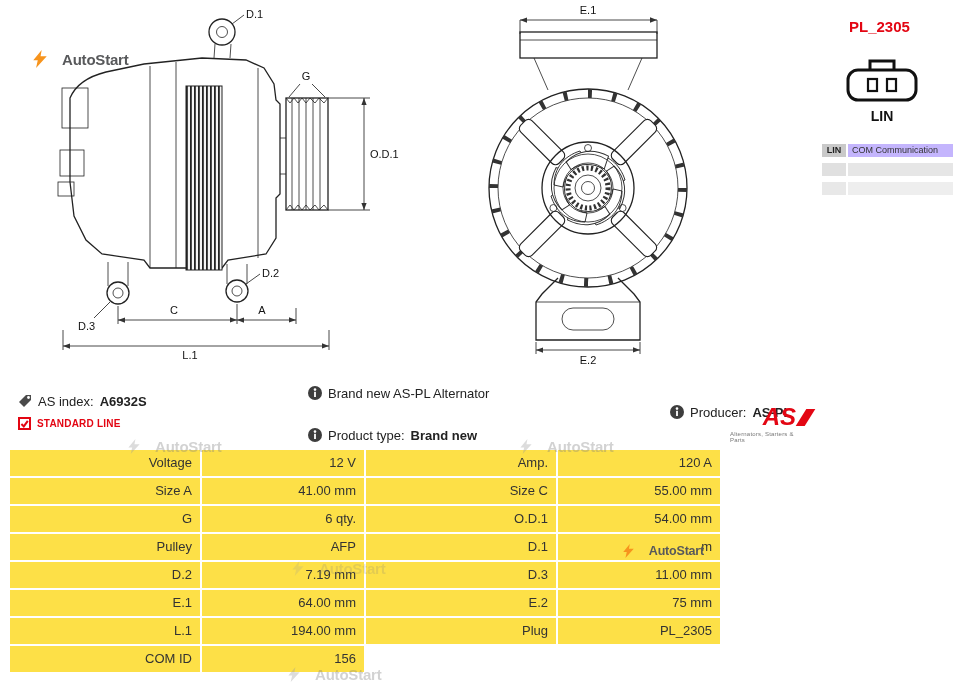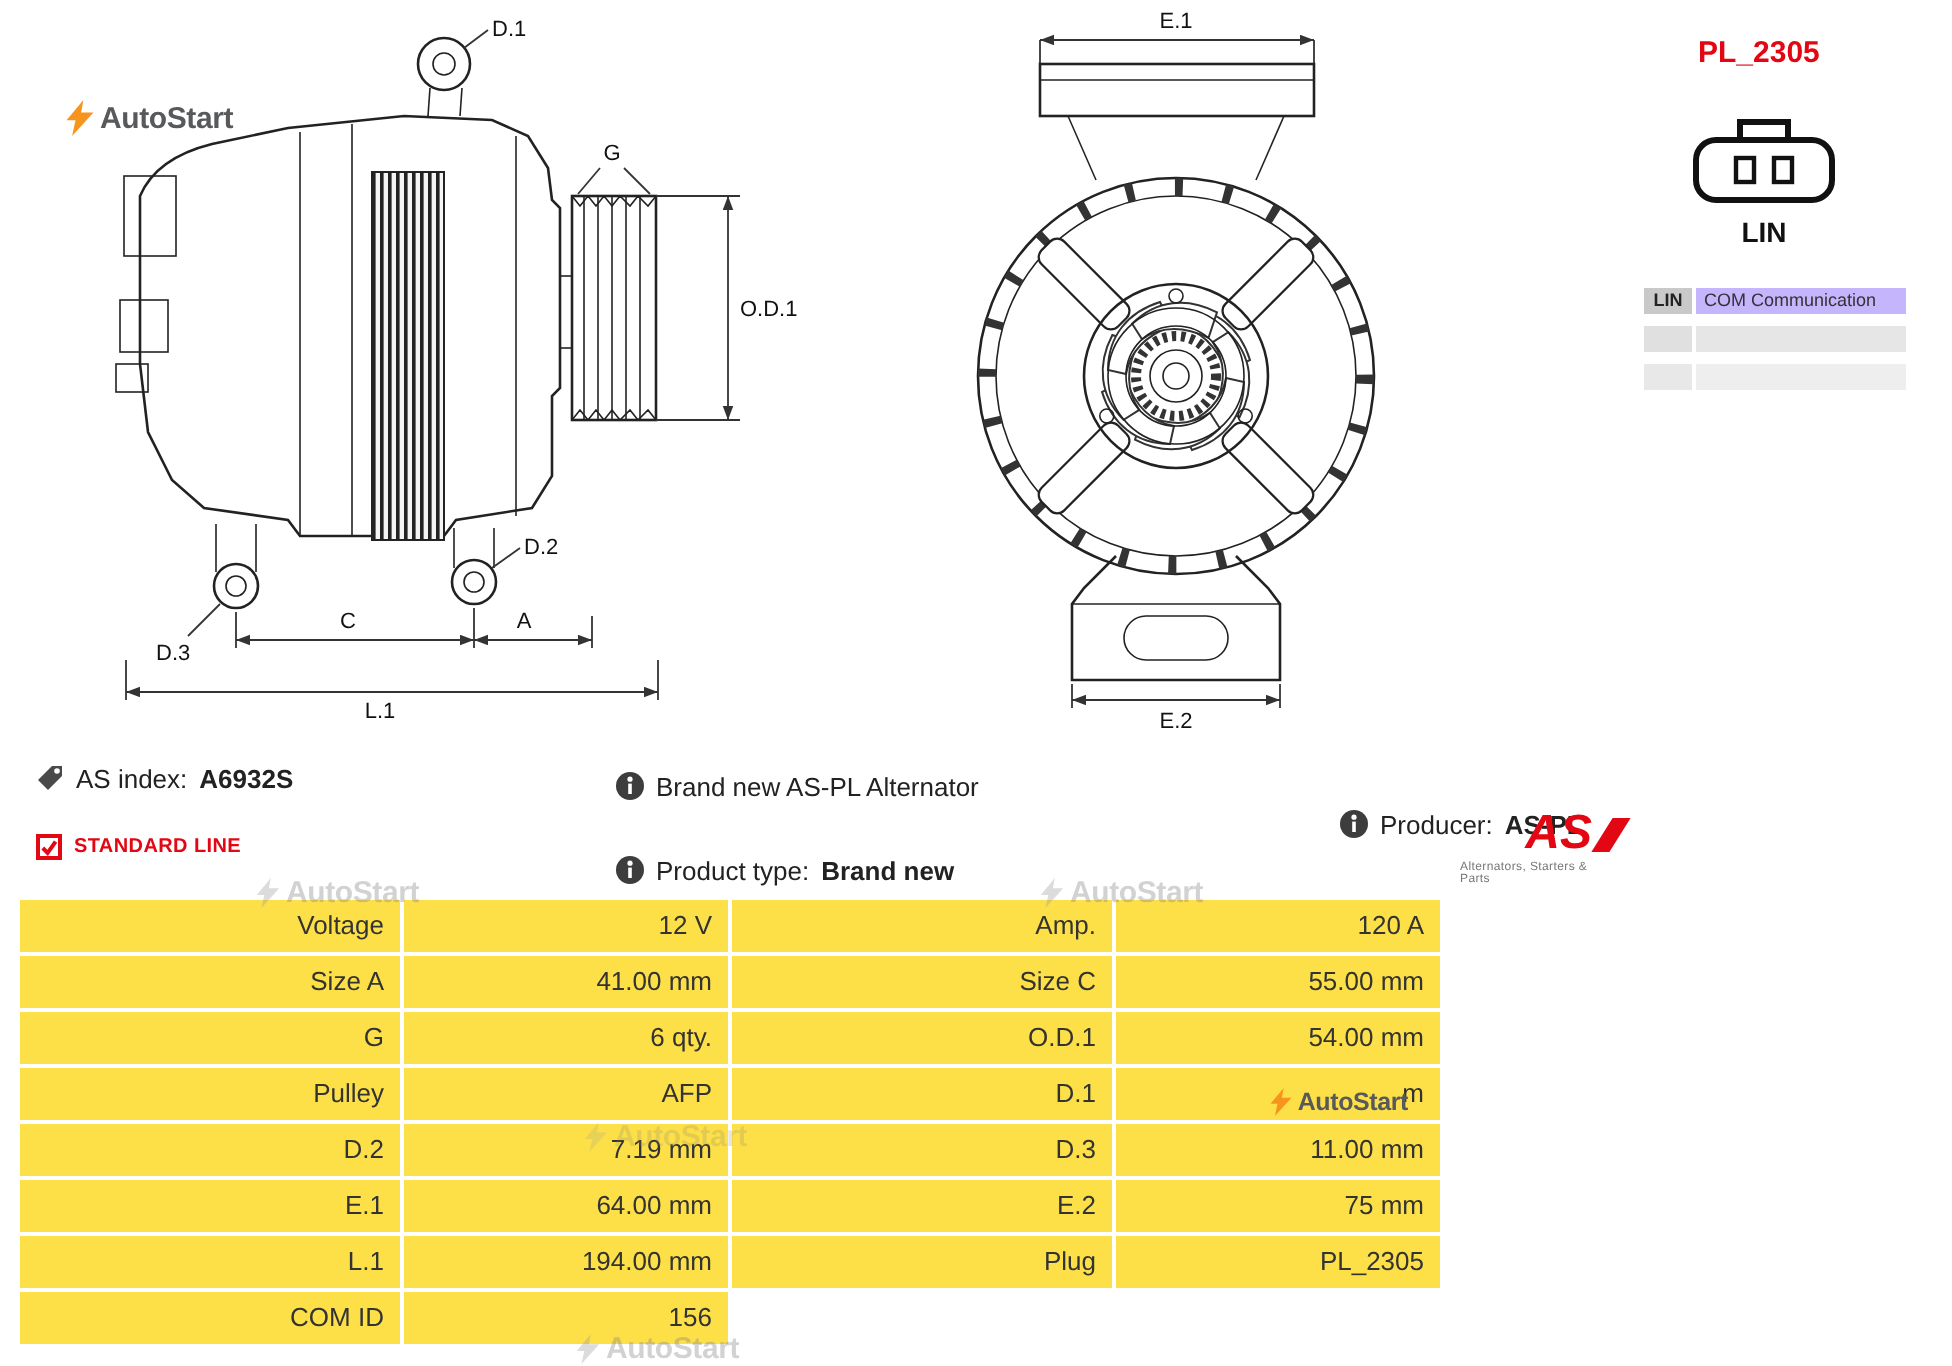--- a/index.html
+++ b/index.html
@@ -1,21 +1,21 @@
 <!DOCTYPE html>
 <html><head>
 <meta charset="utf-8">
 <style>
   * { margin:0; padding:0; box-sizing:border-box; }
   body { background:#fff; }
   .page { position:relative; width:976px; height:683px; background:#fff; overflow:hidden;
           font-family:"Liberation Sans", sans-serif; color:#222; }
 
   
-  .as-logo { display:inline-flex; align-items:center; gap:3px; white-space:nowrap; }
+  .as-logo { display:inline-flex; align-items:center; gap:15px; white-space:nowrap; }
   .as-logo .txt { font-weight:700; font-size:15px; color:#58595b; letter-spacing:-0.2px; }
   .as-logo.wm { opacity:.34; }
   .as-logo.wm .txt { color:#7d7d7d; }
   .as-logo.wm svg polygon { fill:#9a9a9a; }
   .as-logo.wm2 { opacity:.20; }
   .wm-pos { position:absolute; z-index:5; }
   .cell-logo { position:absolute; right:16px; top:4px; z-index:4; }
   .cell-logo .txt { font-size:12.5px; }
 
   
@@ -238,21 +238,21 @@
     <div class="comm-row empty1">
       <div class="comm-key"></div>
       <div class="comm-val"></div>
     </div>
     <div class="comm-row empty2">
       <div class="comm-key"></div>
       <div class="comm-val"></div>
     </div>
   </div>
 
-  <div class="info-item" style="left:18px; top:380px;justify-content:space-between;">
+  <div class="info-item" style="left:18px; top:392px;justify-content:space-between;">
     <svg class="icon" width="14" height="14" viewBox="0 0 14 14">
       <path d="M1 8 L8 1 L13 1 L13 6 L6 13 Z" fill="#4a4a4a"></path>
         <circle cx="10.5" cy="3.5" r="1.4" fill="#fff"></circle>
     </svg>
     <span>AS index:</span>
     <b>A6932S</b>
   </div>
 
   <div class="info-item" style="left:308px; top:384px;">
     <svg class="icon" width="14" height="14" viewBox="0 0 14 14">

